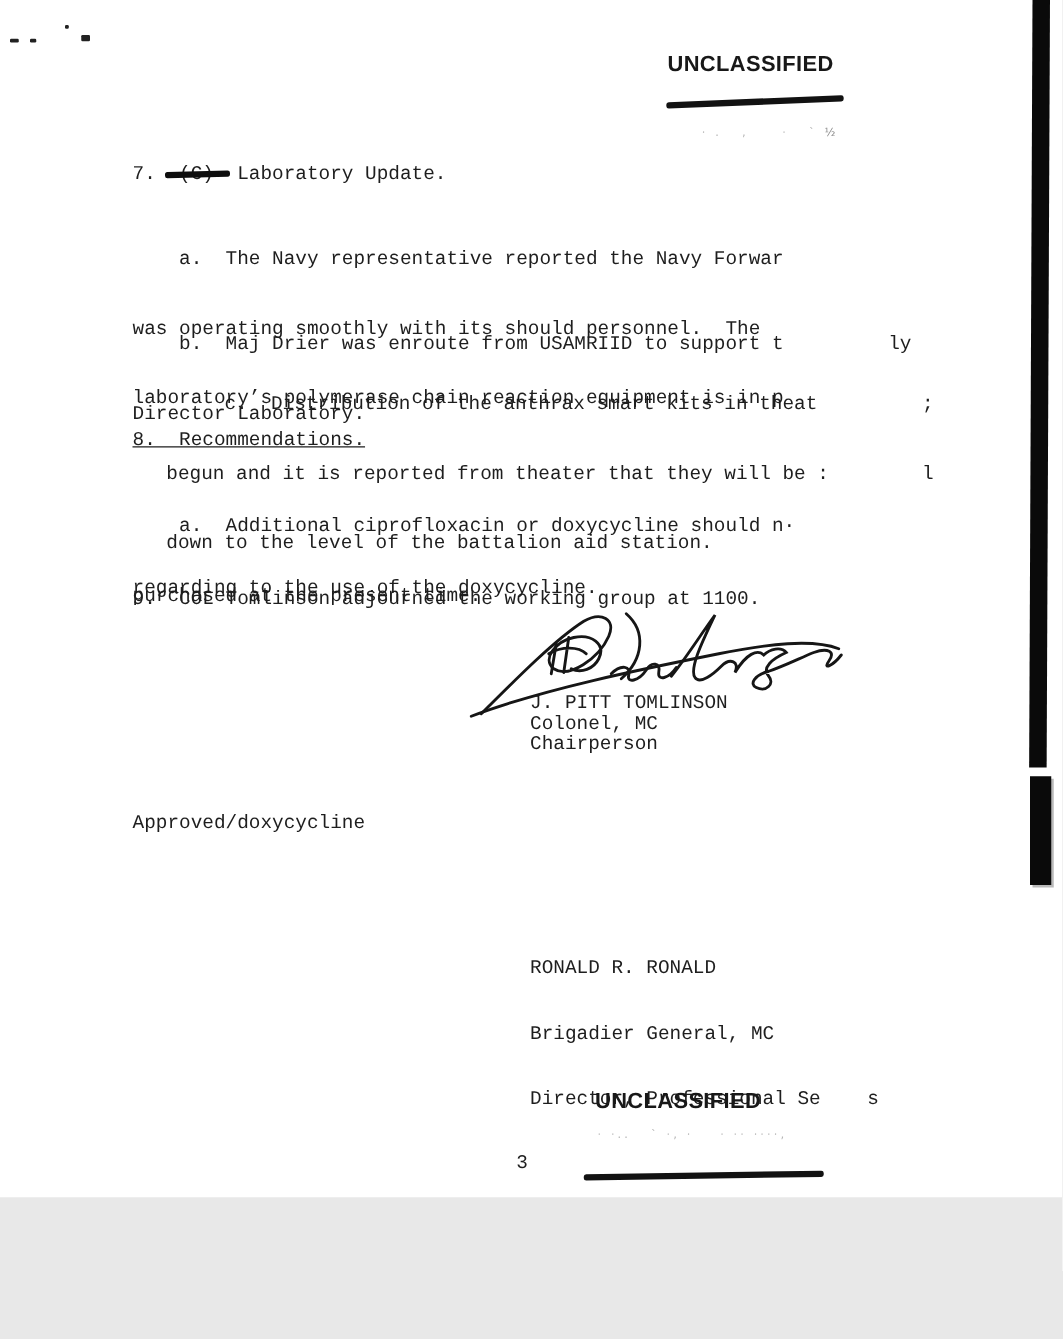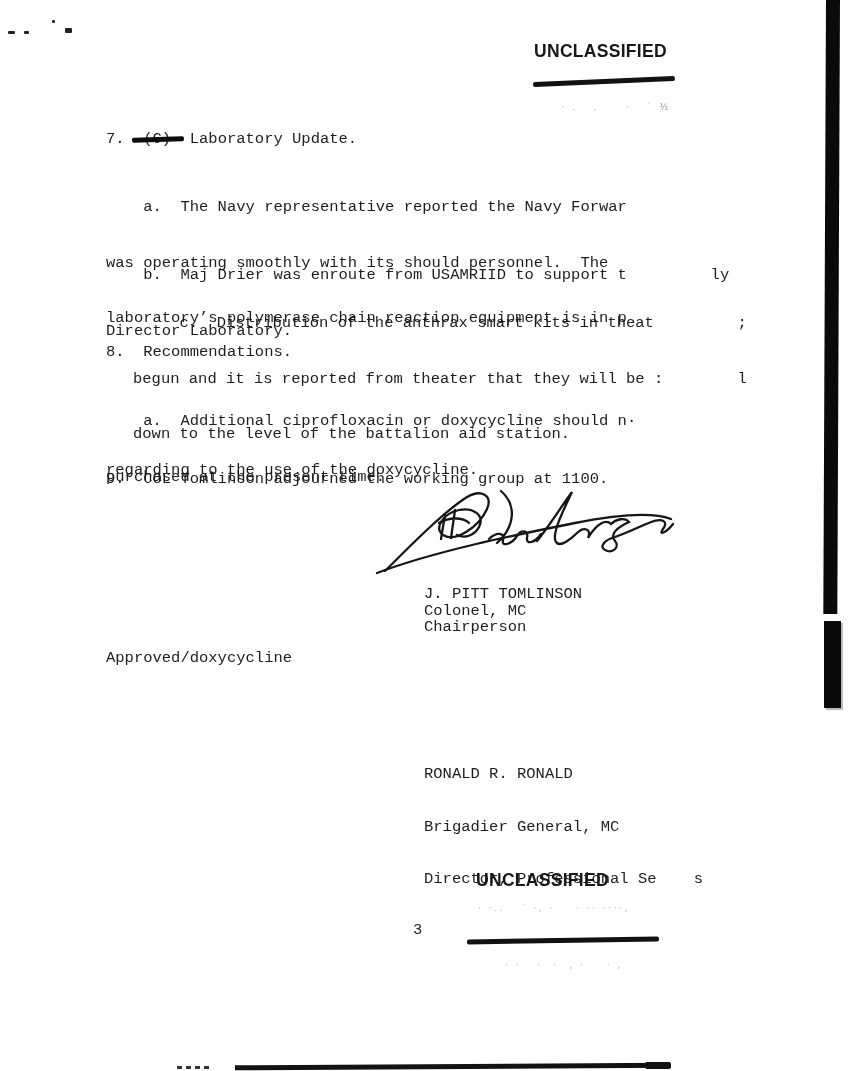--- a/index.html
+++ b/index.html
@@ -1,17 +1,17 @@
 <!DOCTYPE html>
 <html><head>
 <meta charset="utf-8">
 <style>
   html,body{margin:0;padding:0;background:#e8e8e8;}
   .page{
-    position:relative;width:850px;height:1071px;background:#ffffff;
+    position:relative;width:850px;height:958px;background:#ffffff;
     overflow:hidden;font-family:"Liberation Mono","DejaVu Sans Mono",monospace;
     color:#1e1e1e;
   }
   .mono-line{
     position:absolute;white-space:pre;
     font-size:15.5px;line-height:18.5px;letter-spacing:0;
   }
   .para{position:absolute;white-space:pre;font-size:15.5px;line-height:18.5px;}
   .para div{white-space:pre;}
   .banner{
@@ -70,21 +70,21 @@
     <div>    b.  Maj Drier was enroute from USAMRIID to support t         ly</div>
     <div>Director Laboratory.</div>
   </div>
 
   <div class="para" style="left:106px;top:277px;margin-left:27px;">
     <div>     c.  Distribution of the anthrax smart kits in theat         ;</div>
     <div>begun and it is reported from theater that they will be :        l</div>
     <div>down to the level of the battalion aid station.</div>
   </div>
 
-  <div class="mono-line" style="left:106px;top:343px;">8.  Recommendations.</div>
+  <div class="mono-line" style="left:106px;top:343px;text-decoration:underline;">8.  Recommendations.</div>
 
   <div class="para" style="left:106px;top:375px;">
     <div>    a.  Additional ciprofloxacin or doxycycline should n·</div>
     <div>purchased at the present time.</div>
   </div>
 
   <div class="para" style="left:106px;top:424px;">
     <div>regarding to the use of the doxycycline.</div>
   </div>
 
@@ -93,21 +93,21 @@
   <svg class="sig-svg" width="300" height="88" viewBox="0 0 300 88">
     <g fill="none" stroke="#161616" stroke-width="2.3" stroke-linecap="round">
       <path d="M2,84 C60,62 140,46 200,34 C240,26 275,22 296,30"></path>
       <path d="M10,82 C40,52 70,22 92,8 C106,0 118,6 112,20 C104,38 80,54 68,46 C58,38 70,24 84,21 C98,18 110,26 104,38 C100,46 90,50 82,46"></path>
       <path d="M70,26 L66,50 M80,21 L76,49 M64,34 C74,28 88,28 94,34"></path>
       <path d="M126,2 C142,16 140,38 122,54 M114,50 C122,42 130,44 128,51 C126,58 136,56 142,47 C146,40 154,41 152,49 C151,56 160,54 166,45"></path>
       <path d="M162,52 C172,40 186,18 197,3 C188,22 176,46 181,53 C185,59 196,50 202,44 C209,37 217,40 213,49 C222,34 231,30 236,35 C241,30 250,28 254,33 C243,38 234,45 240,52 C245,58 238,65 230,61 C224,58 229,51 240,48 C252,44 266,37 276,33 C287,29 294,32 288,40 C283,47 291,44 298,35"></path>
     </g>
   </svg>
 
-  <div class="sig-block" style="left:424px;top:554px;margin-top:32px;">
+  <div class="sig-block" style="left:424px;top:554px;">
     <div>J. PITT TOMLINSON</div>
     <div>Colonel, MC</div>
     <div>Chairperson</div>
   </div>
 
   <div class="mono-line" style="left:106px;top:649px;">Approved/doxycycline</div>
 
   <div class="appr-block" style="left:424px;top:731px;white-space:pre;">
     <div>RONALD R. RONALD</div>
     <div>Brigadier General, MC</div>

